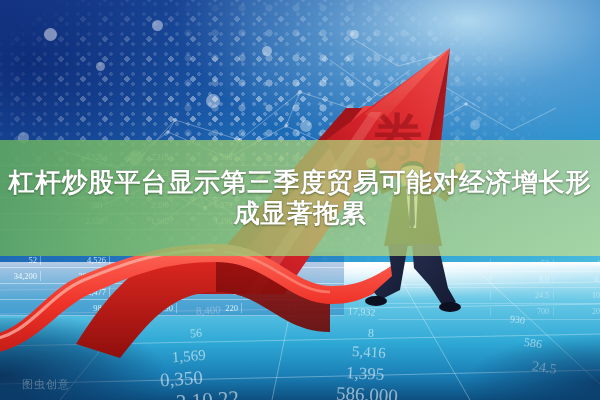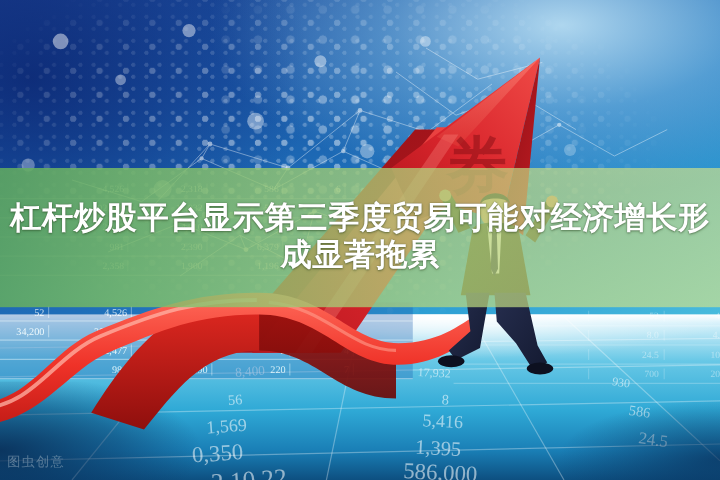--- a/index.html
+++ b/index.html
@@ -153,21 +153,21 @@
     font-family:"DejaVu Sans","Liberation Sans",sans-serif;
     font-weight:bold;font-style:italic;font-size:25px;letter-spacing:2px;
     color:#bfe8cf;
     text-shadow:
       1px 1px 0 rgba(255,255,255,.9),
       -1px -1px 0 rgba(255,255,255,.55),
       2px 2px 3px rgba(60,130,90,.35);
     opacity:.92;
   }
   .wm-bottom{
-    position:absolute;left:6px;bottom:8px;
+    position:absolute;left:22px;bottom:8px;
     font-family:Liberation Serif, serif;
     font-size:11px;letter-spacing:1px;
     color:rgba(190,205,215,.42);
   }
 </style>
 </head>
 <body>
 
 <div class="stage">
 

